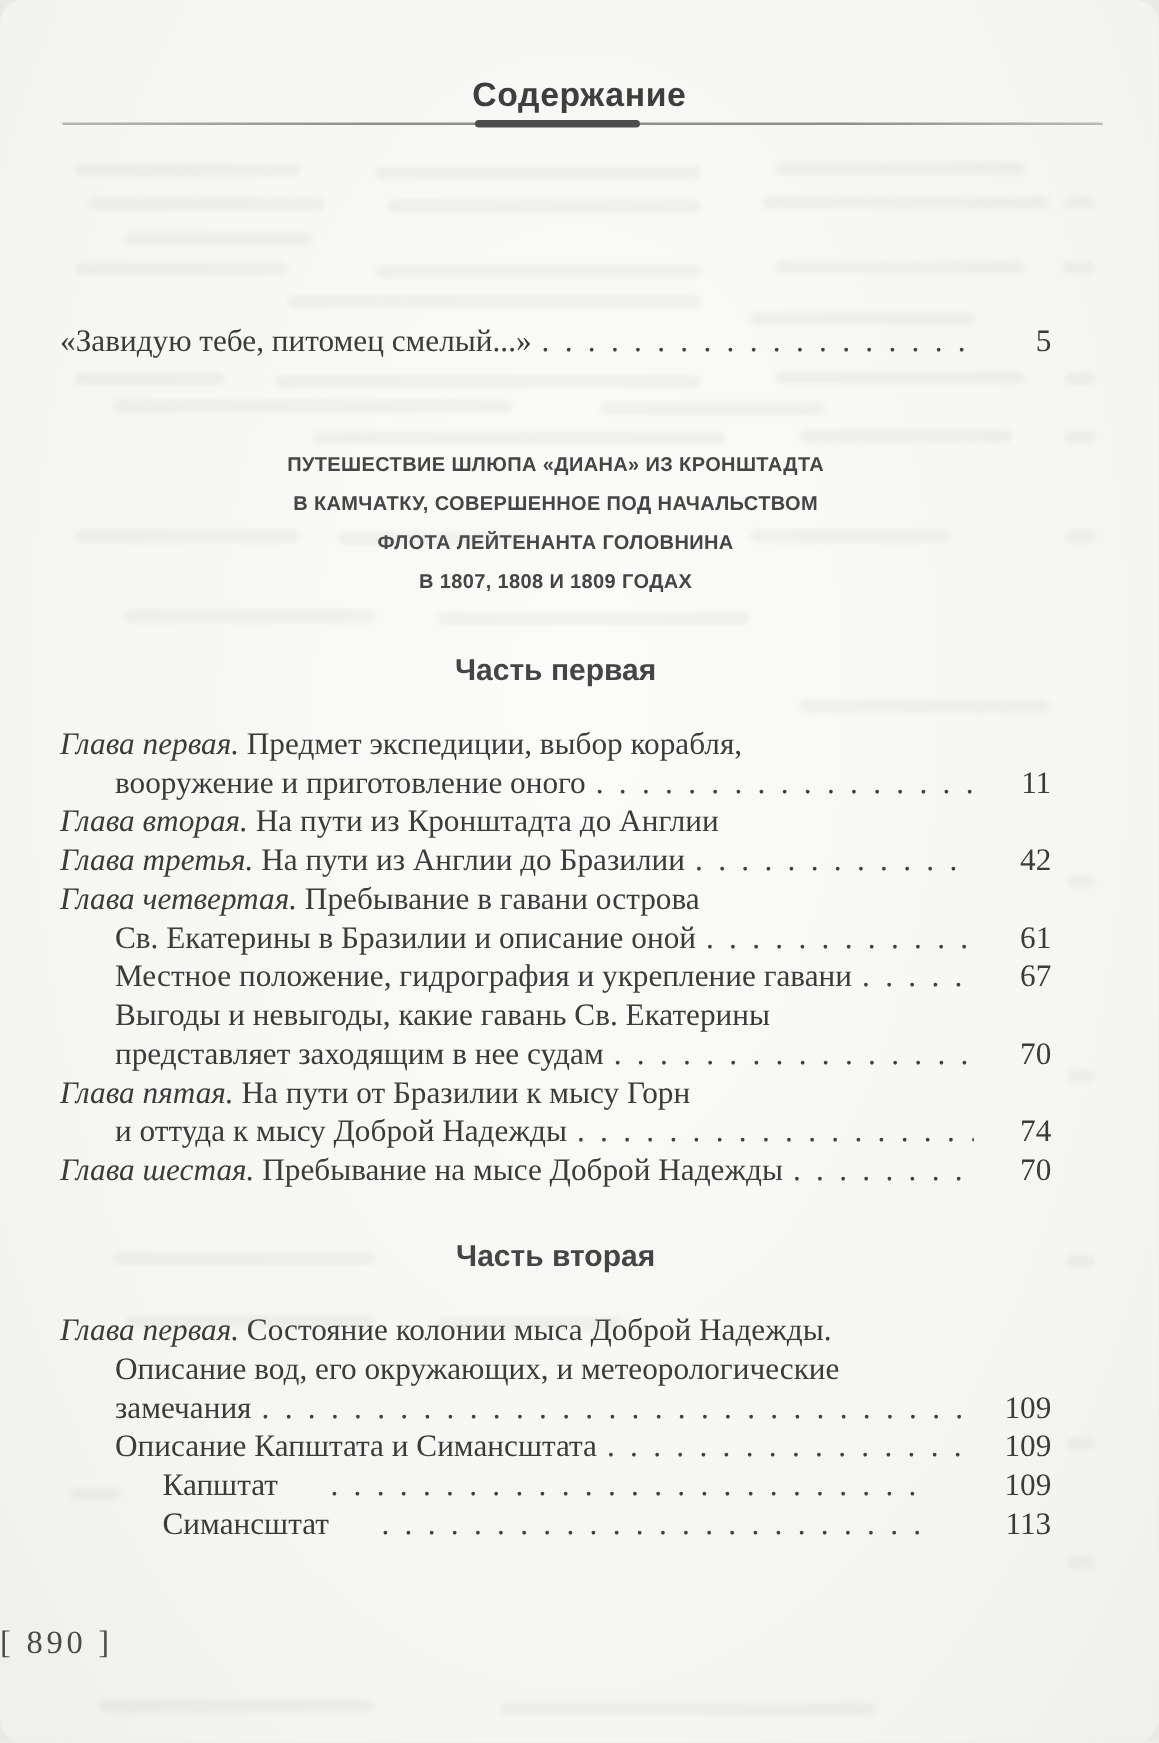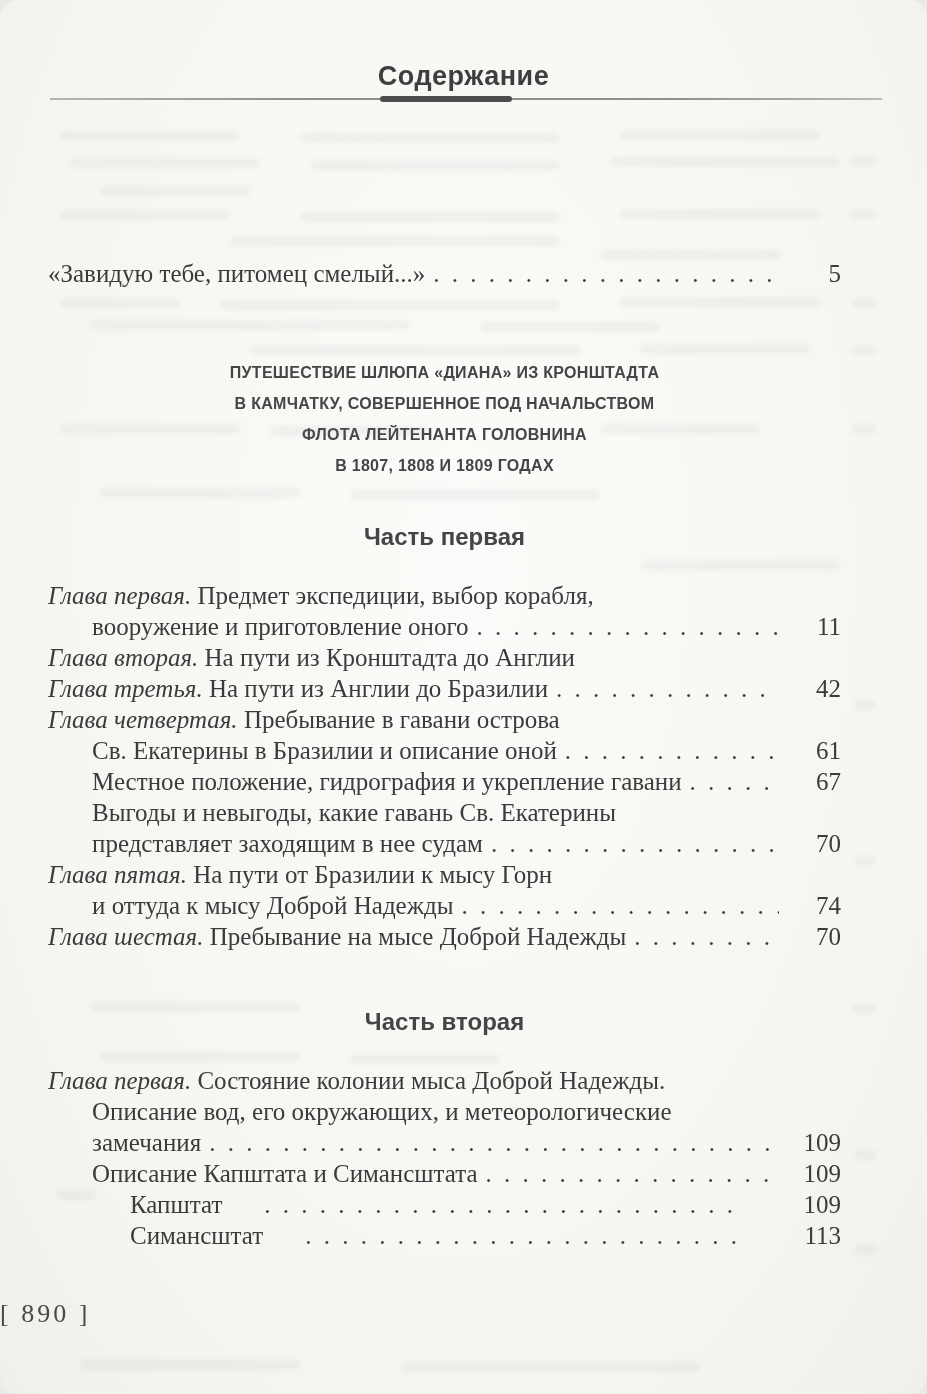--- a/index.html
+++ b/index.html
@@ -56,21 +56,21 @@
     font-weight:bold; font-size:16px; line-height:31px;
     color:#454545; letter-spacing:.3px;
   }
   .part-heading {
     margin:40px 0 0; text-align:center;
     font-family:"Liberation Sans", sans-serif;
     font-weight:bold; font-size:24px; line-height:31px;
     color:#454545;
   }
   .toc-list { margin-top:28px; }
-  .sect-2 .part-heading { margin-top:54px; }
+  .sect-2 .part-heading { margin-top:38px; }
   .folio {
     position:absolute; top:1298px; left:0; width:100%;
     text-align:left; font-size:26px; letter-spacing:3px;
     color:#4a4a4a; line-height:32px;
   }
 </style>
 </head>
 <body>
 
 <div class="page">

